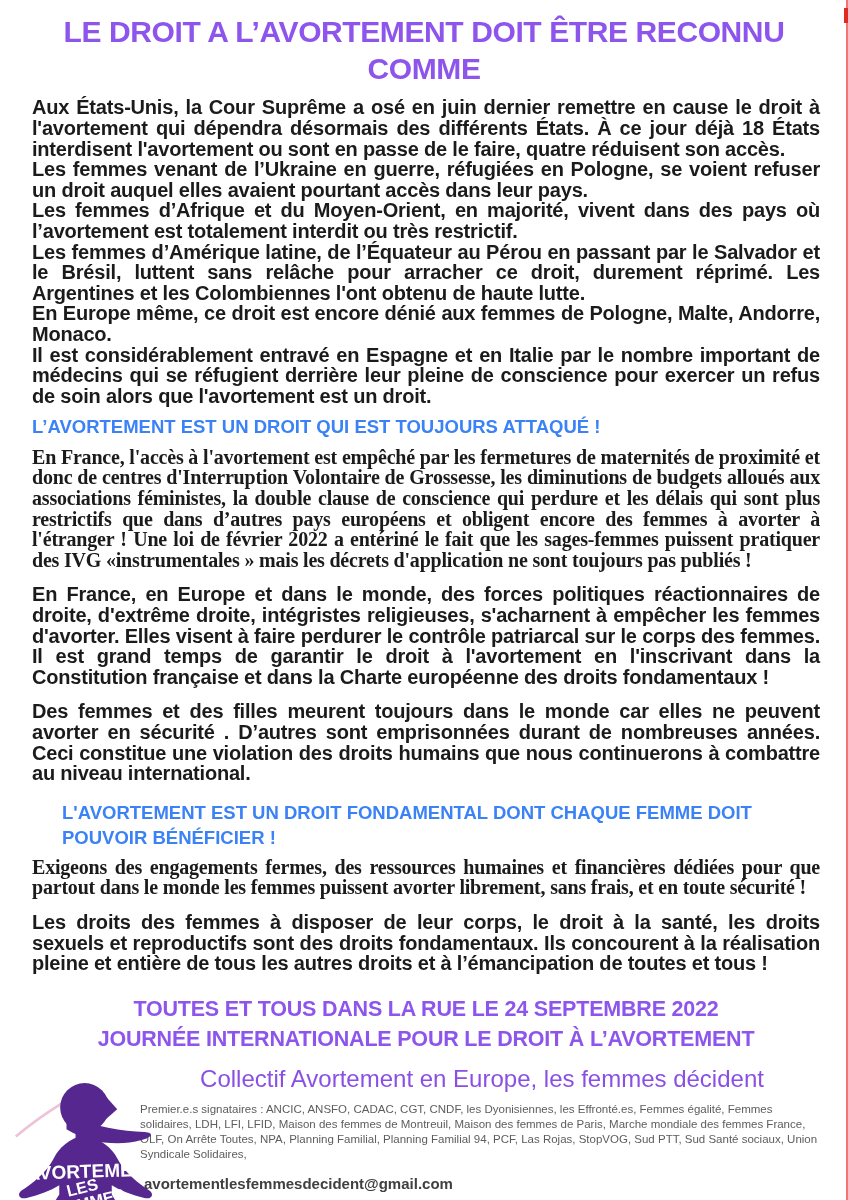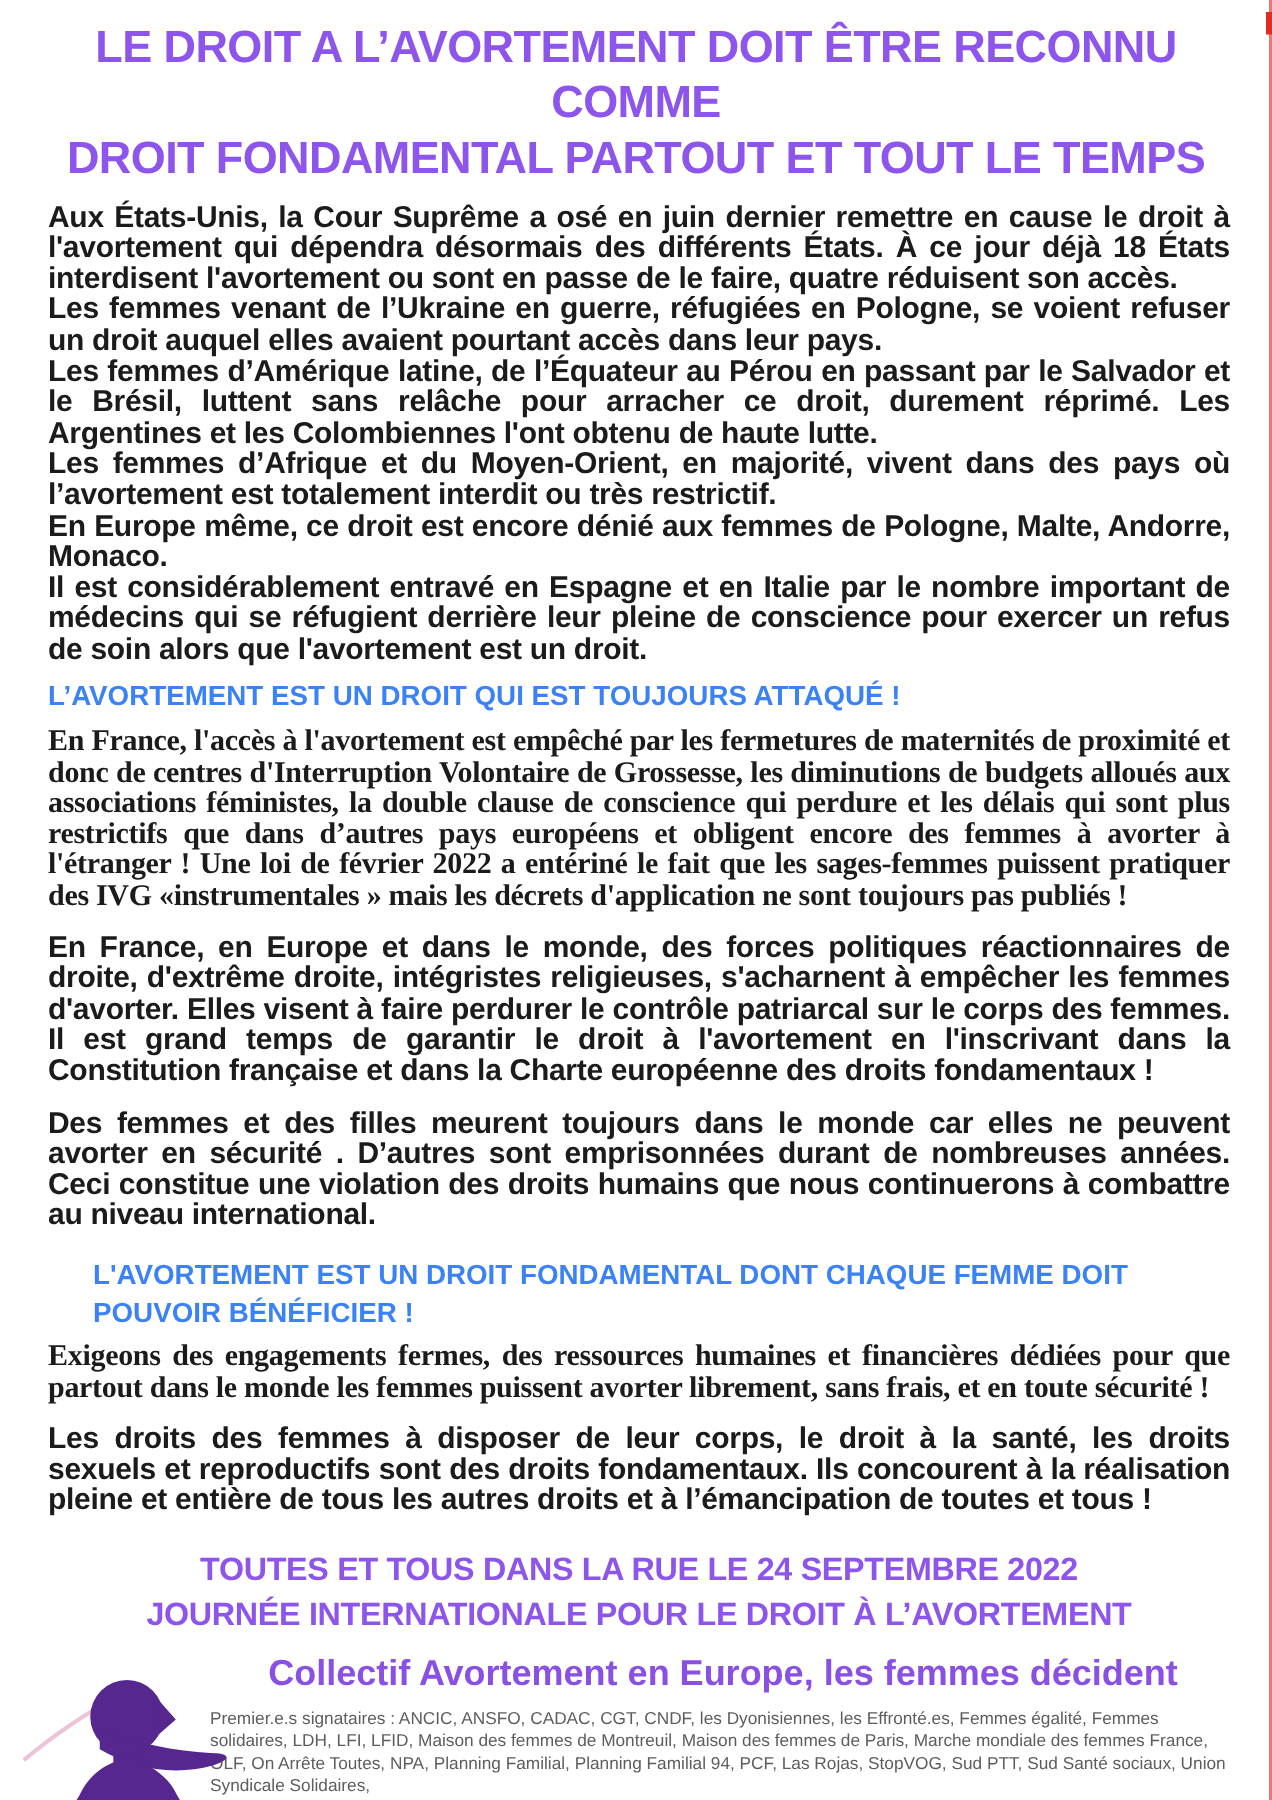--- a/index.html
+++ b/index.html
@@ -50,21 +50,21 @@
     color:#8d55ec;
     font-weight:700;
     font-size:21.5px; line-height:1.4;
     letter-spacing:-0.2px;
   }
 
   .brand {
     margin:10px 0 0 112px;
     text-align:center;
     color:#8a50e4;
-    font-weight:700;
+    font-weight:400;
     font-size:24px; line-height:1.25;
   }
 
   .footer { position:relative; margin-top:8px; }
   .logo { position:absolute; left:14px; top:-28px; width:172px; height:162px; }
   .sig {
     margin:0 30px 0 140px;
     font-size:11.5px; line-height:15px;
     font-weight:400; color:#5d5d5d;
     letter-spacing:0;
@@ -74,30 +74,29 @@
 </style>
 </head>
 <body>
 
 <div class="page">
   <div class="red-stripe"></div>
   <div class="red-mark"></div>
 
   <h1 class="title">
     <span>LE DROIT A L’AVORTEMENT DOIT ÊTRE RECONNU COMME</span>
-    <span>DROIT FONDAMENTAL PARTOUT ET TOUT LE TEMPS</span>
   </h1>
 
   <div class="doc body-text">
 
     <div class="intro">
       <p>Aux États-Unis, la Cour Suprême a osé en juin dernier remettre en cause le droit à l'avortement qui dépendra désormais des différents États. À ce jour déjà 18 États interdisent l'avortement ou sont en passe de le faire, quatre réduisent son accès.</p>
       <p>Les femmes venant de l’Ukraine en guerre, réfugiées en Pologne, se voient refuser un droit auquel elles avaient pourtant accès dans leur pays.</p>
+      <p>Les femmes d’Afrique et du Moyen-Orient, en majorité, vivent dans des pays où l’avortement est totalement interdit ou très restrictif.</p>
       <p>Les femmes d’Amérique latine, de l’Équateur au Pérou en passant par le Salvador et le Brésil, luttent sans relâche pour arracher ce droit, durement réprimé. Les Argentines et les Colombiennes l'ont obtenu de haute lutte.</p>
-      <p>Les femmes d’Afrique et du Moyen-Orient, en majorité, vivent dans des pays où l’avortement est totalement interdit ou très restrictif.</p>
       <p>En Europe même, ce droit est encore dénié aux femmes de Pologne, Malte, Andorre, Monaco.</p>
       <p>Il est considérablement entravé en Espagne et en Italie par le nombre important de médecins qui se réfugient derrière leur pleine de conscience pour exercer un refus de soin alors que l'avortement est un droit.</p>
     </div>
 
     <div class="subhead">L’AVORTEMENT EST UN DROIT QUI EST TOUJOURS ATTAQUÉ !</div>
 
     <p class="tight">En France, l'accès à l'avortement est empêché par les fermetures de maternités de proximité et donc de centres d'Interruption Volontaire de Grossesse, les diminutions de budgets alloués aux associations féministes, la double clause de conscience qui perdure et les délais qui sont plus restrictifs que dans d’autres pays européens et obligent encore des femmes à avorter à l'étranger ! Une loi de février 2022 a entériné le fait que les sages-femmes puissent pratiquer des IVG «instrumentales » mais les décrets d'application ne sont toujours pas publiés !</p>
     <p class="para">En France, en Europe et dans le monde, des forces politiques réactionnaires de droite, d'extrême droite, intégristes religieuses, s'acharnent à empêcher les femmes d'avorter. Elles visent à faire perdurer le contrôle patriarcal sur le corps des femmes. Il est grand temps de garantir le droit à l'avortement en l'inscrivant dans la Constitution française et dans la Charte européenne des droits fondamentaux !</p>
     <p class="para">Des femmes et des filles meurent toujours dans le monde car elles ne peuvent avorter en sécurité . D’autres sont emprisonnées durant de nombreuses années. Ceci constitue une violation des droits humains que nous continuerons à combattre au niveau international.</p>
 

